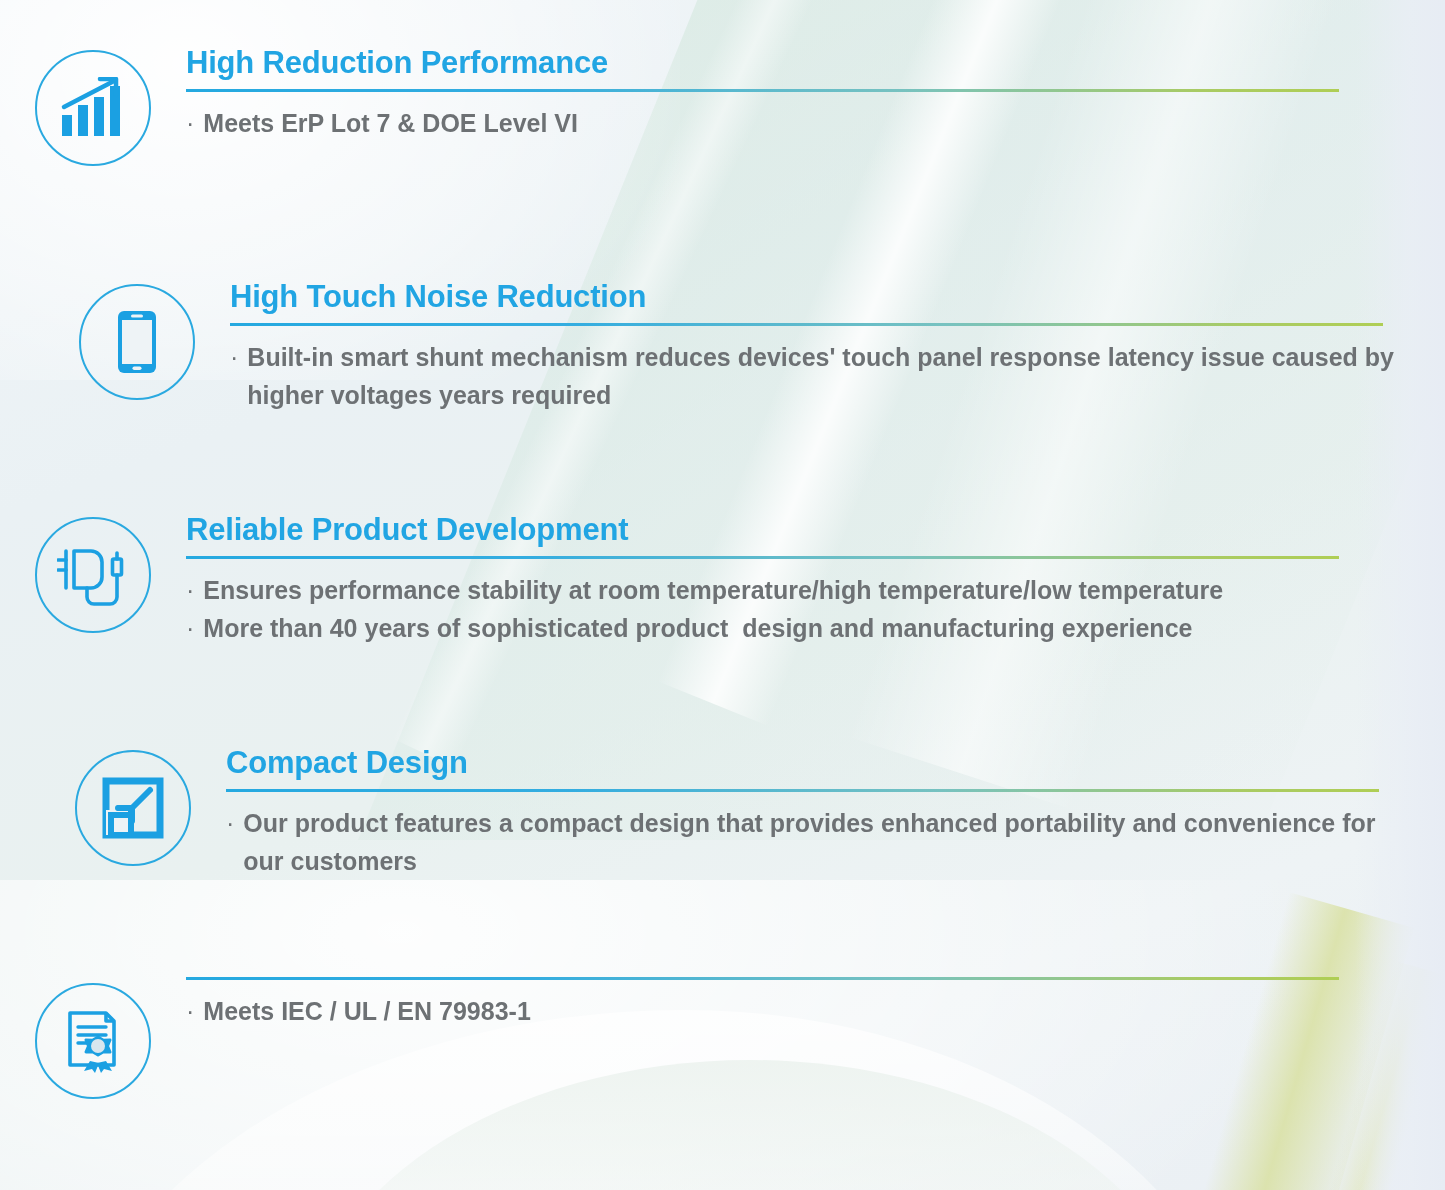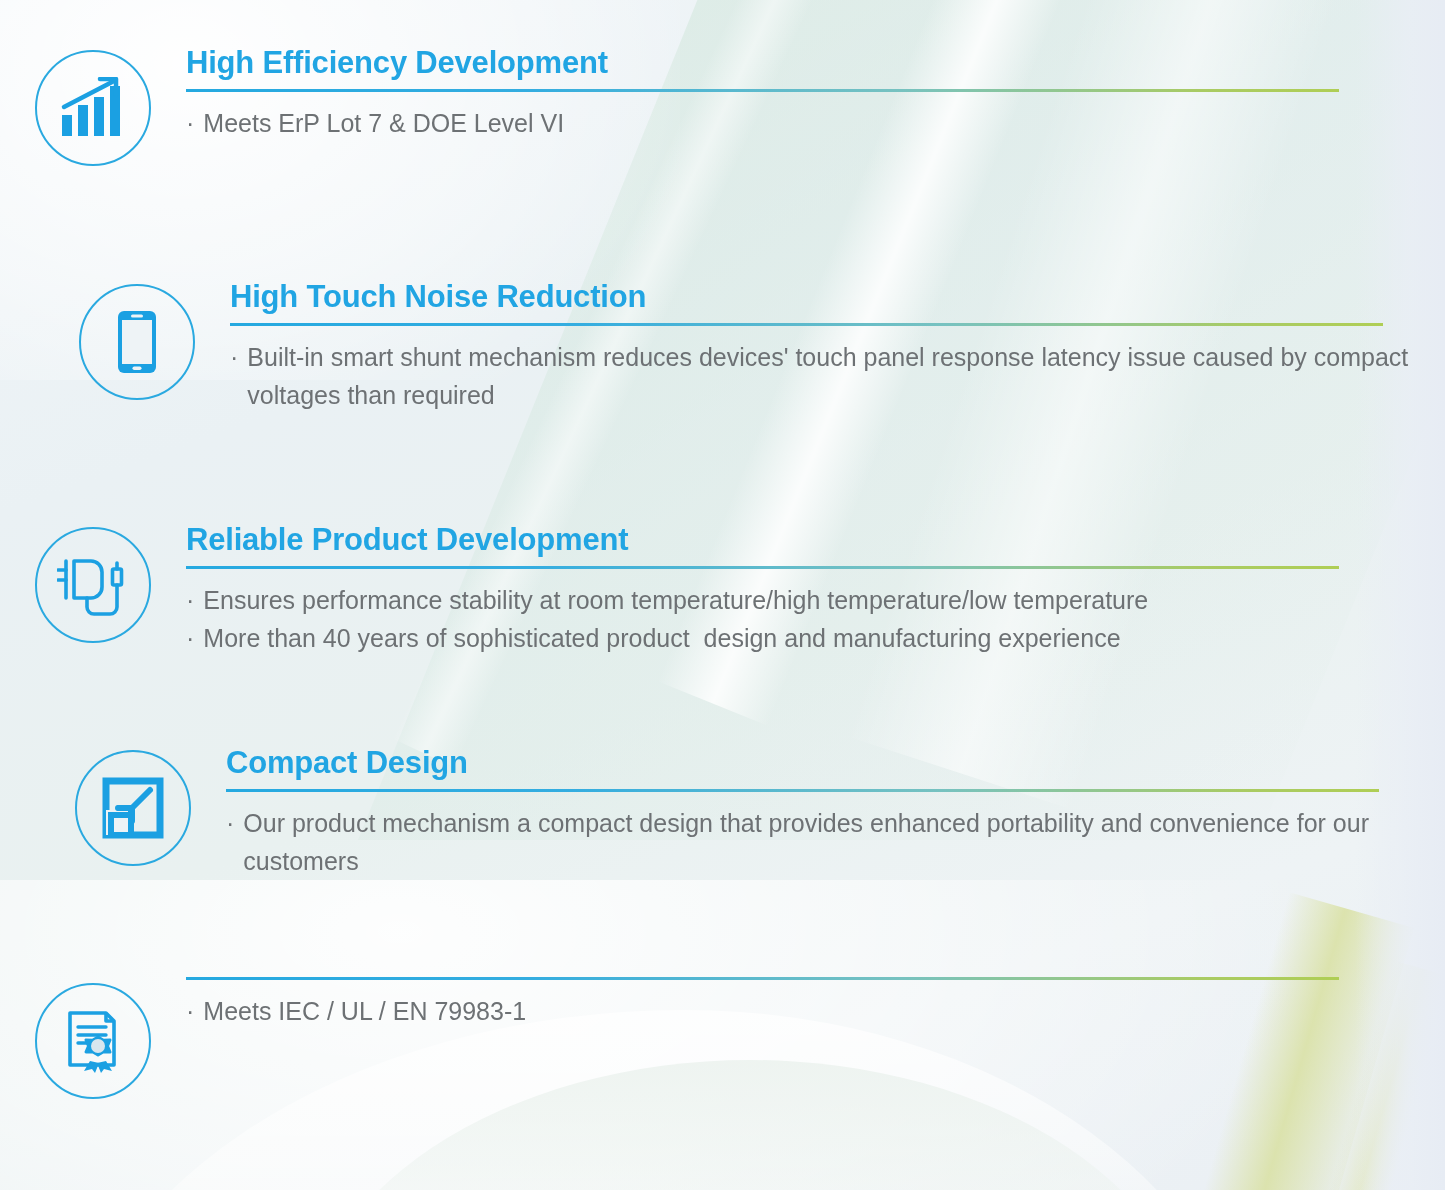--- a/index.html
+++ b/index.html
@@ -200,26 +200,27 @@
   .bullet-dot {
     flex: 0 0 auto;
     color: #6d7174;
     font-size: 25px;
     line-height: 38px;
     margin-right: 9px;
   }
   .line-text {
     flex: 1 1 auto;
     white-space: pre-wrap;
+    font-weight: bold;
   }
 
   
   .f0 { top: 44px; }
   .f1 { top: 278px; padding-left: 44px; }
-  .f2 { top: 511px; margin-top: 10px; }
+  .f2 { top: 511px; }
   .f3 { top: 744px; margin-left: 40px; }
   .f4 { top: 977px; }
 </style>
 </head>
 <body>
 
 <div id="page">
 
   <div class="bg-layer bg-green-panel"></div>
   <div class="bg-layer bg-streak-c"></div>
@@ -246,21 +247,21 @@
                 <rect x="34" y="20" width="10" height="39" stroke="none"></rect>
                 <rect x="50" y="9" width="10" height="50" stroke="none"></rect>
               </g>
               <path d="M4 30 L54 4" stroke="#1ba0e2" stroke-width="4.5" fill="none" stroke-linecap="round"></path>
               <path d="M40 2 L56 2 L56 18" stroke="#1ba0e2" stroke-width="4.5" fill="none" stroke-linecap="round" stroke-linejoin="round"></path>
             </svg>
           </span>
         </div>
       </div>
       <div class="feature-body">
-        <div class="feature-title">High Efficiency Development</div>
+        <div class="feature-title">High Reduction Performance</div>
         <div class="feature-divider"></div>
         <ul class="feature-lines">
           <li class="feature-line">
             <span class="bullet-dot">·</span>
             <span class="line-text">Meets ErP Lot 7 &amp; DOE Level VI</span>
           </li>
         </ul>
       </div>
     </div>
 
@@ -276,21 +277,21 @@
             </svg>
           </span>
         </div>
       </div>
       <div class="feature-body">
         <div class="feature-title">High Touch Noise Reduction</div>
         <div class="feature-divider"></div>
         <ul class="feature-lines">
           <li class="feature-line">
             <span class="bullet-dot">·</span>
-            <span class="line-text">Built-in smart shunt mechanism reduces devices' touch panel response latency issue caused by compact voltages than required</span>
+            <span class="line-text">Built-in smart shunt mechanism reduces devices' touch panel response latency issue caused by higher voltages years required</span>
           </li>
         </ul>
       </div>
     </div>
 
     <div class="feature f2">
       <div class="feature-icon-wrap">
         <div class="icon-circle">
           <span>
             <svg width="72" height="64" viewBox="0 0 72 64" fill="none" stroke="#1ba0e2" stroke-width="3.6" stroke-linecap="round" stroke-linejoin="round">
@@ -334,21 +335,21 @@
             </svg>
           </span>
         </div>
       </div>
       <div class="feature-body">
         <div class="feature-title">Compact Design</div>
         <div class="feature-divider"></div>
         <ul class="feature-lines">
           <li class="feature-line">
             <span class="bullet-dot">·</span>
-            <span class="line-text">Our product mechanism a compact design that provides enhanced portability and convenience for our customers</span>
+            <span class="line-text">Our product features a compact design that provides enhanced portability and convenience for our customers</span>
           </li>
         </ul>
       </div>
     </div>
 
     <div class="feature f4">
       <div class="feature-icon-wrap">
         <div class="icon-circle">
           <span>
             <svg width="62" height="64" viewBox="0 0 62 64" fill="none">

